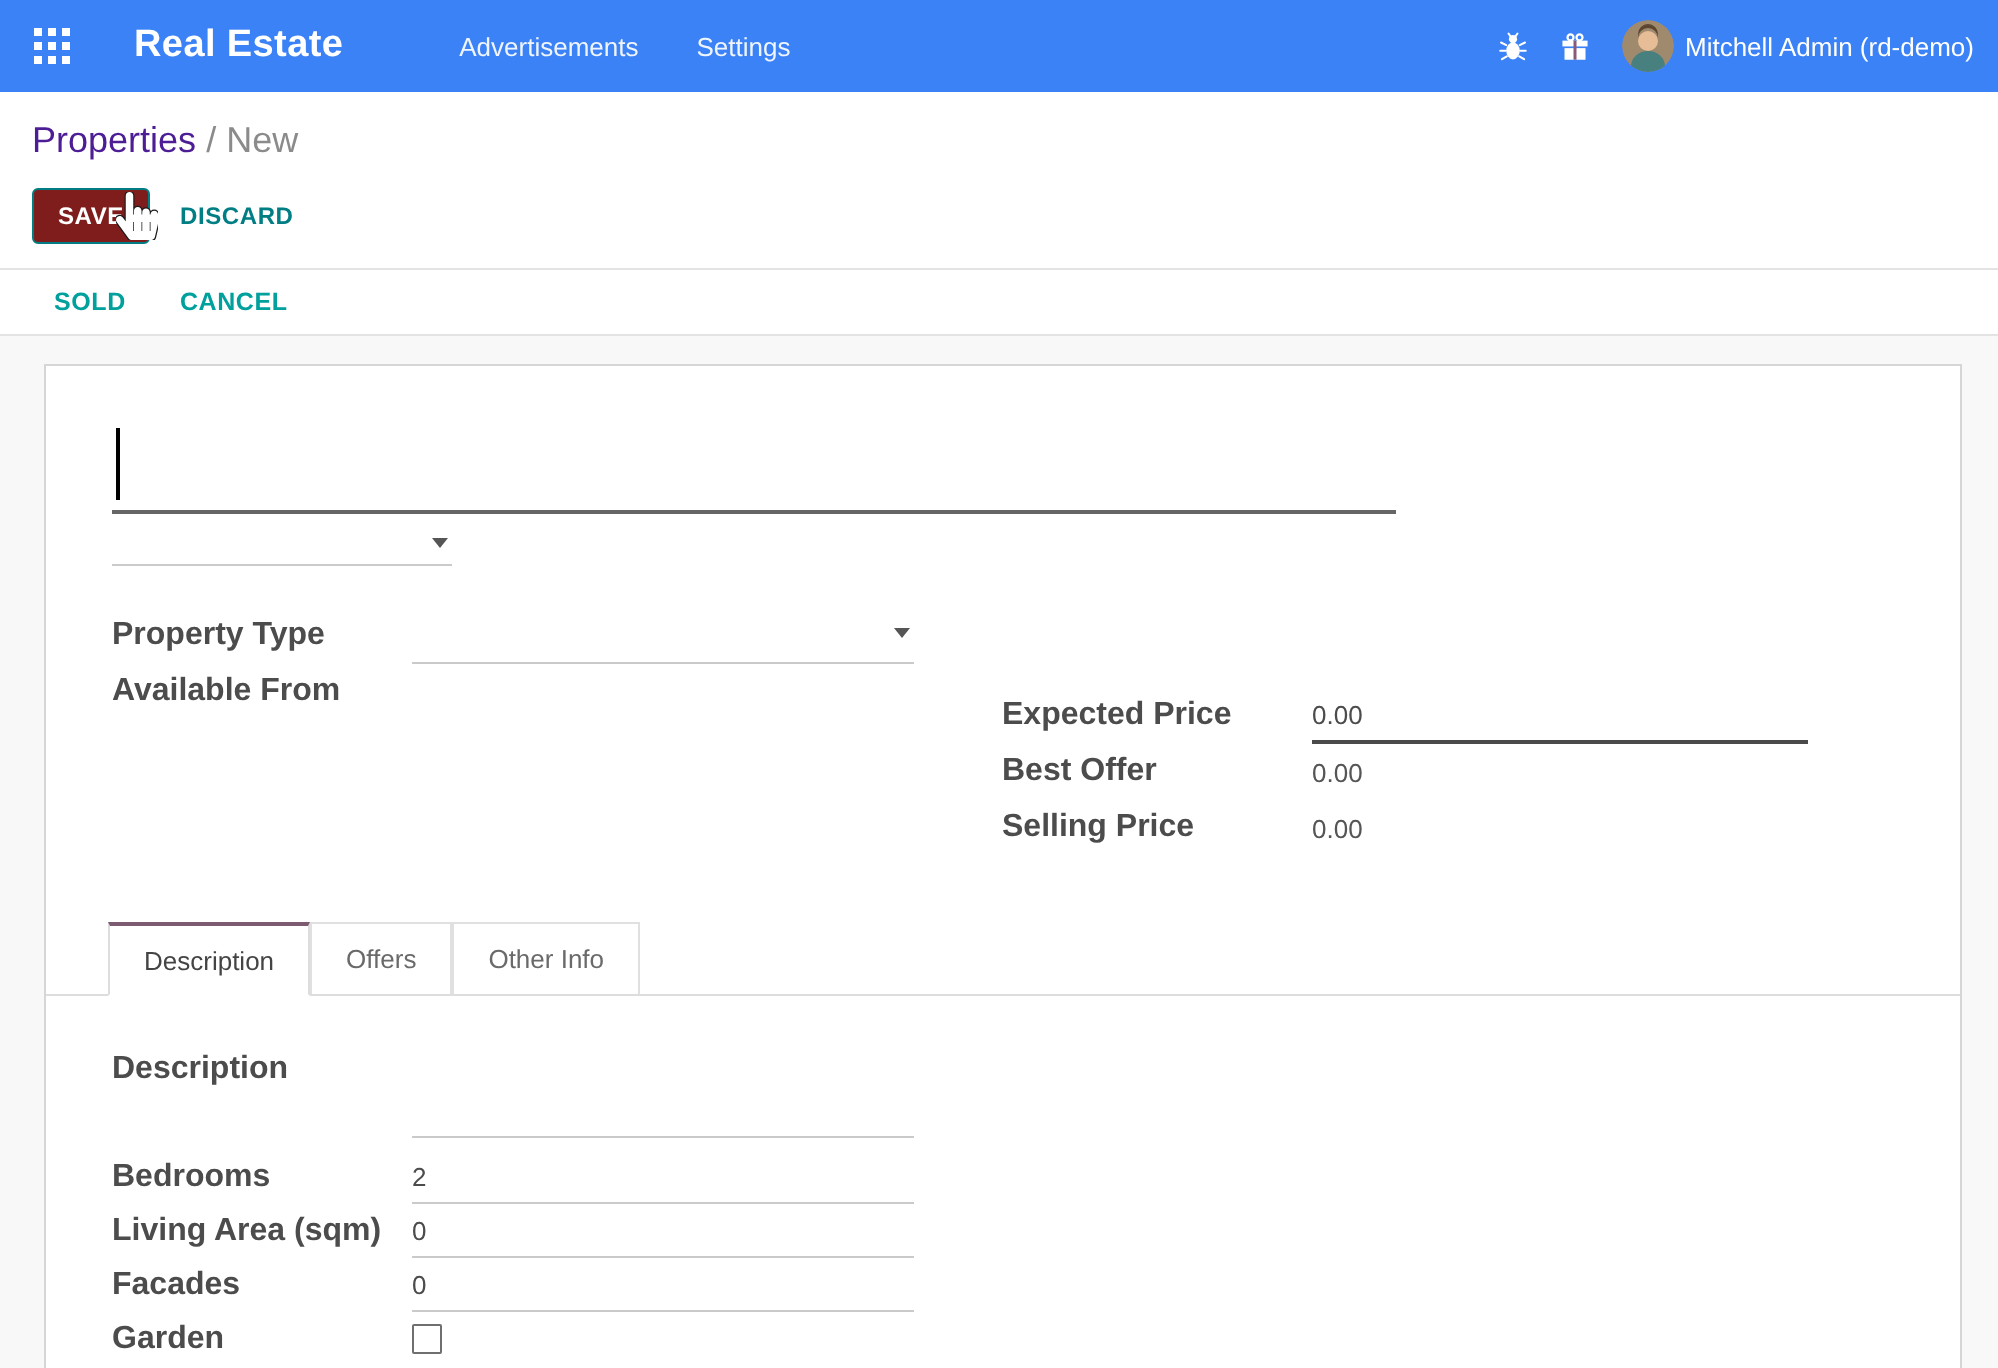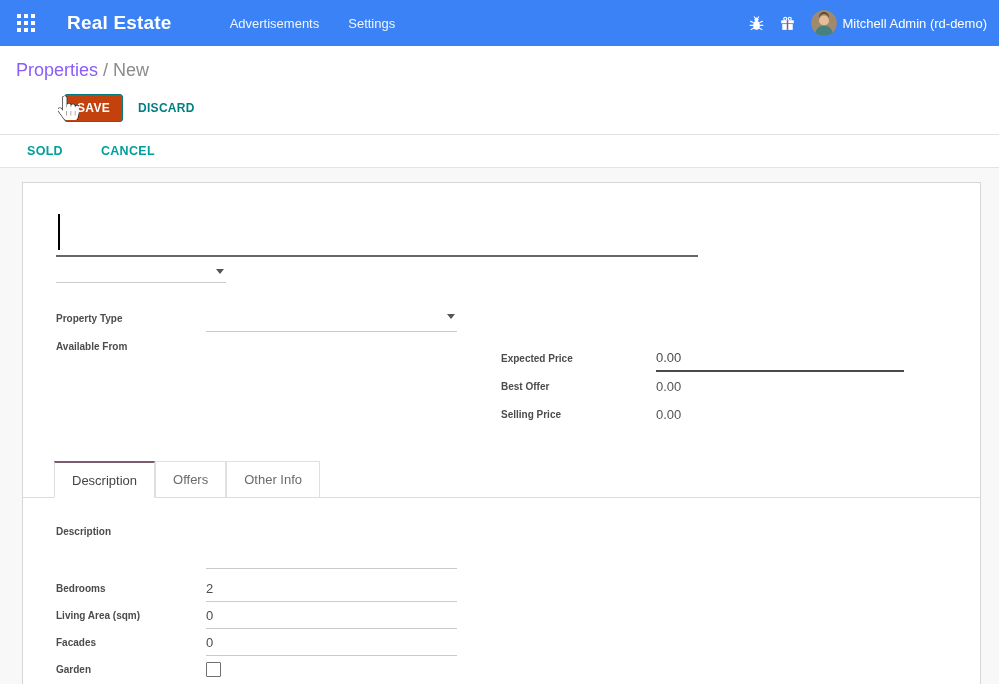--- a/index.html
+++ b/index.html
@@ -14,53 +14,53 @@
   .nav-menus { display:flex; margin-left:56px; gap:25px; font-size:13px; }
   .nav-menu { color:rgba(255,255,255,.92); cursor:pointer; padding:4px 2px; }
   .nav-right { margin-left:auto; display:flex; align-items:center; gap:16px; font-size:13px; }
   .nav-icon { width:15px; height:15px; display:flex; align-items:center; justify-content:center; cursor:pointer; }
   .user-chip { display:flex; align-items:center; gap:6px; cursor:pointer; }
   .avatar { width:26px; height:26px; border-radius:50%; overflow:hidden; flex:0 0 auto; }
 
   
   .control-panel { background:#fff; padding:14px 16px 0 16px; }
   .breadcrumb { font-size:18px; }
-  .breadcrumb .bc-link { color:#8b5cf6; cursor:pointer; }
+  .breadcrumb .bc-link { color:#4c1d95; cursor:pointer; }
   .breadcrumb .bc-sep, .breadcrumb .bc-current { color:#8b8b8b; }
   .cp-buttons { margin-top:13px; padding-bottom:12px; display:flex; align-items:center; }
-  .btn-save { background:#c2410c; color:#fff; border:1px solid #017e84; font-size:12px;
+  .btn-save { background:#7f1d1d; color:#fff; border:1px solid #017e84; font-size:12px;
               font-weight:bold; padding:6px 12px; border-radius:3px; cursor:pointer;
-              font-family:inherit; letter-spacing:.3px;margin-left:48px; }
+              font-family:inherit; letter-spacing:.3px; }
   .btn-discard { background:none; border:none; color:#017e84; font-size:12px; font-weight:bold;
                  margin-left:15px; cursor:pointer; font-family:inherit; letter-spacing:.3px; }
 
   
   .statusbar { border-top:1px solid #e3e3e3; border-bottom:1px solid #e3e3e3; height:34px;
-               display:flex; align-items:center; padding-left:27px; gap:38px; background:#fff; }
+               display:flex; align-items:center; padding-left:27px; gap:27px; background:#fff; }
   .sb-btn { background:none; border:none; color:#00A09D; font-weight:bold; font-size:12.5px;
             cursor:pointer; font-family:inherit; letter-spacing:.3px; }
 
   
   .form-bg { background:#f8f8f8; height:517px; padding-top:14px; }
   .sheet { background:#fff; border:1px solid #d6d6d8; width:959px; margin-left:22px;
            height:600px; padding:30px 0 0 33px; }
 
   .title-input { width:642px; height:44px; border-bottom:2px solid #666; position:relative; cursor:text; }
   .text-caret { position:absolute; left:2px; top:1px; width:2px; height:36px; background:#000; }
 
   .tags-field { width:170px; height:26px; border-bottom:1px solid #cacaca; position:relative; cursor:pointer; }
   .caret-down { width:0; height:0; border-left:4px solid transparent; border-right:4px solid transparent;
                 border-top:5px solid #555; }
   .tags-field .caret-down { position:absolute; right:2px; bottom:8px; }
 
   .form-grid { display:flex; margin-top:21px; }
   .col-left { width:445px; }
   .col-right { flex:1;margin-top:40px; }
   .frow { height:28px; display:flex; align-items:center; }
-  .flabel { width:150px; font-size:10px; font-weight:bold; color:#4c4c4c; }
+  .flabel { width:150px; font-size:16px; font-weight:bold; color:#4c4c4c; }
   .col-right .flabel { width:155px; }
   .finput { width:251px; align-self:stretch; display:flex; align-items:center;
             border-bottom:1px solid #cacaca; position:relative; font-size:13px; cursor:text; }
   .col-right .finput { width:248px; }
   .finput .caret-down { position:absolute; right:2px; top:10px; }
   .finput.focused { border-bottom:2px solid #4a4a4a; }
   .fvalue-ro { font-size:13px; color:#555; }
 
   
   .tabs { display:flex; margin-top:33px; margin-left:-33px; padding-left:31px;

